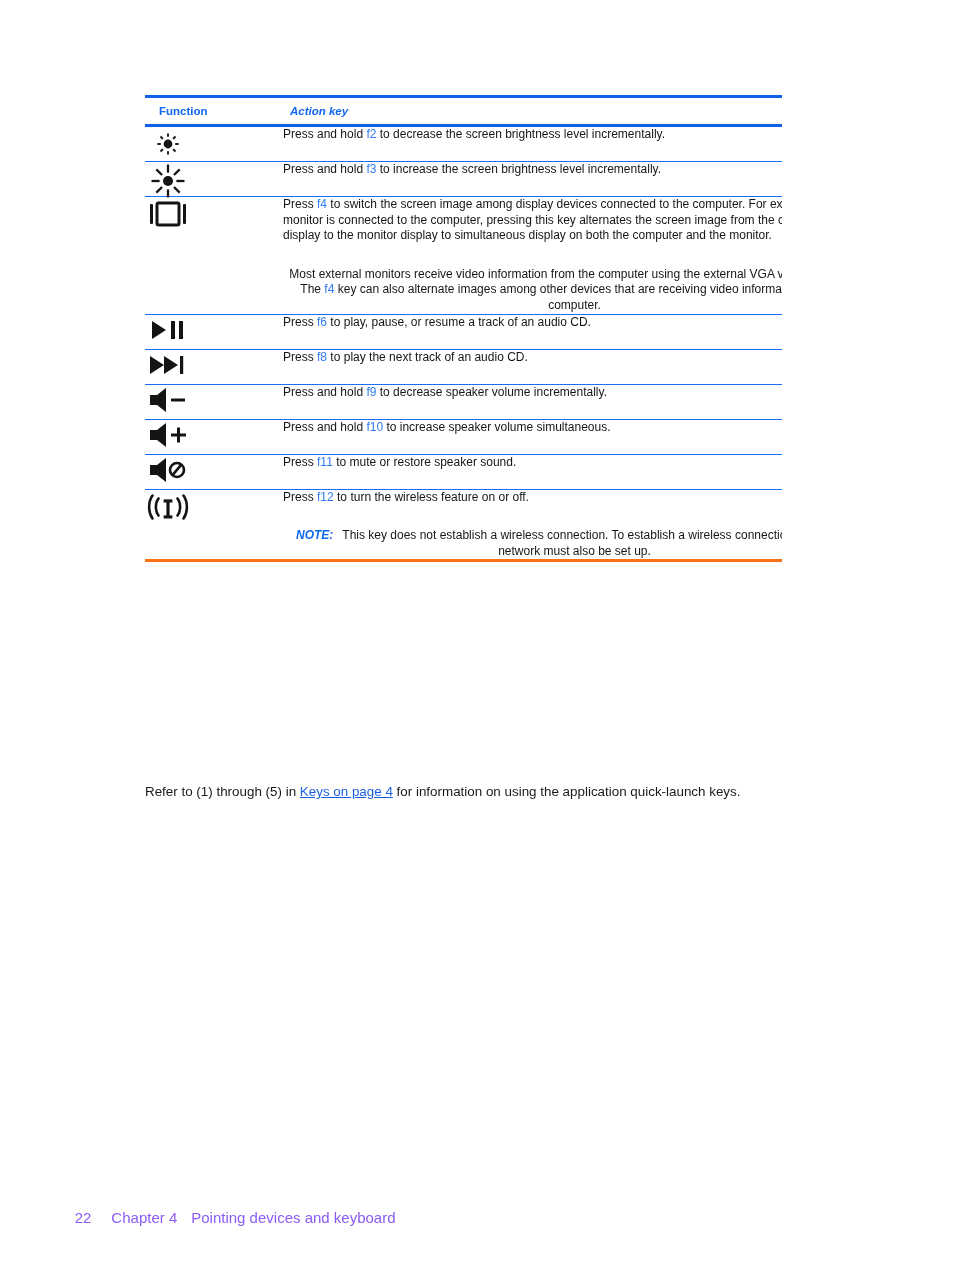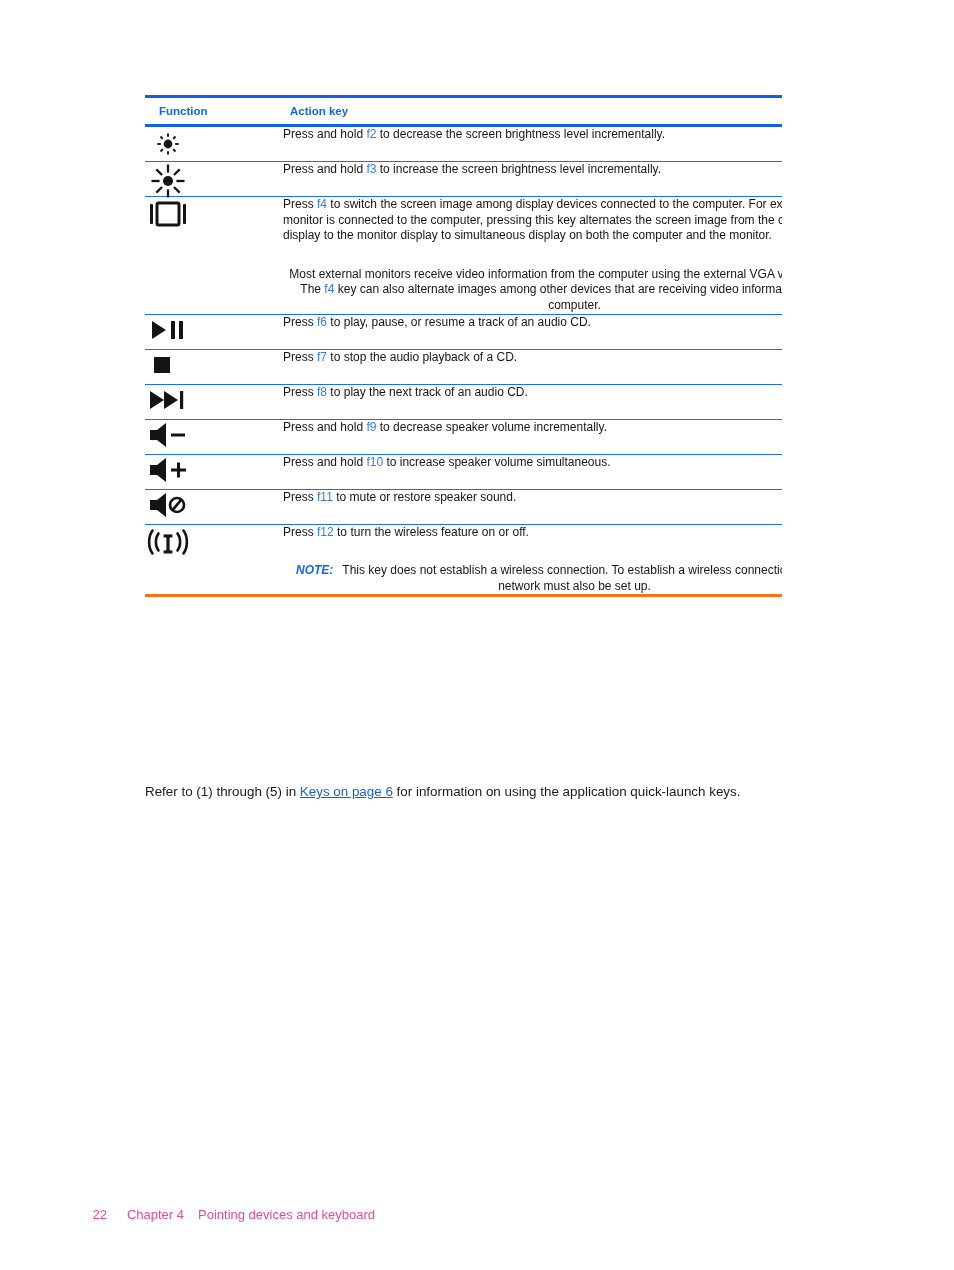--- a/index.html
+++ b/index.html
@@ -41,21 +41,21 @@
     border-bottom: 3px solid #0f62e8;
     padding: 6px 0 6px 0;
     text-align: left;
     vertical-align: bottom;
     font-size: 11.5px;
     font-weight: bold;
     color: #1068ef;
     line-height: 14px;
   }
   .keytable thead th.h-icon { padding-left: 14px; }
-  .keytable thead th.h-text { padding-left: 7px; }
+  .keytable thead th.h-text { padding-left: 7px; font-style: italic; }
 
   .keytable tbody td {
     border-bottom: 1.2px solid #1b6ef3;
     vertical-align: top;
     padding: 0;
   }
   .keytable tbody tr:last-child td {
     border-bottom: 3px solid #f97316;
   }
 
@@ -108,24 +108,24 @@
     color: #1a1a1a;
   }
   .refer a {
     color: #1a5fe0;
     text-decoration: underline;
   }
 
   
   .footer {
     position: absolute;
-    left: 78px;
+    left: 58px;
     top: 1192px;
-    font-size: 13px;
-    color: #ec4899;
+    font-size: 15px;
+    color: #8b5cf6;
     white-space: pre;
   }
   .footer .pg { margin-right: 20px; }
   .footer .ch { margin-right: 14px; }
 </style>
 </head>
 <body>
 
 <div class="page">
 
@@ -215,32 +215,20 @@
             </span>
           </td>
           <td class="text-cell">
             <p><span>Press </span><span class="fkey">f6</span><span> to play, pause, or resume a track of an audio CD.</span></p>
           </td>
         </tr>
         <tr>
           <td class="icon-cell">
             <span class="glyph">
               <svg width="46" height="30" viewBox="0 0 46 30">
-        <rect x="9" y="7" width="16" height="16" fill="#141414"></rect>
-              </svg>
-            </span>
-          </td>
-          <td class="text-cell">
-            <p><span>Press </span><span class="fkey">f7</span><span> to stop the audio playback of a CD.</span></p>
-          </td>
-        </tr>
-        <tr>
-          <td class="icon-cell">
-            <span class="glyph">
-              <svg width="46" height="30" viewBox="0 0 46 30">
         <g fill="#141414">
           <polygon points="5,6 5,24 19,15"></polygon>
           <polygon points="19,6 19,24 33,15"></polygon>
           <rect x="35" y="6" width="3.2" height="18"></rect>
         </g>
               </svg>
             </span>
           </td>
           <td class="text-cell">
             <p><span>Press </span><span class="fkey">f8</span><span> to play the next track of an audio CD.</span></p>
@@ -313,20 +301,20 @@
           </td>
           <td class="text-cell">
             <p><span>Press </span><span class="fkey">f12</span><span> to turn the wireless feature on or off.</span></p>
             <p><span class="note-label">NOTE:</span><span class="note-gap"></span><span>This key does not establish a wireless connection. To establish a wireless connection, a wireless network must also be set up.</span></p>
           </td>
         </tr>
       </tbody>
   </table>
 
   <div class="refer">
-    <span>Refer to (1) through (5) in </span><a href="#">Keys on page 6</a><span> for information on using the application quick-launch keys.</span>
+    <span>Refer to (1) through (5) in </span><a href="#">Keys on page 4</a><span> for information on using the application quick-launch keys.</span>
   </div>
 
   <div class="footer">
     <span class="pg">22</span><span class="ch">Chapter 4</span><span>Pointing devices and keyboard</span>
   </div>
 
 </div>
 
 </body></html>

